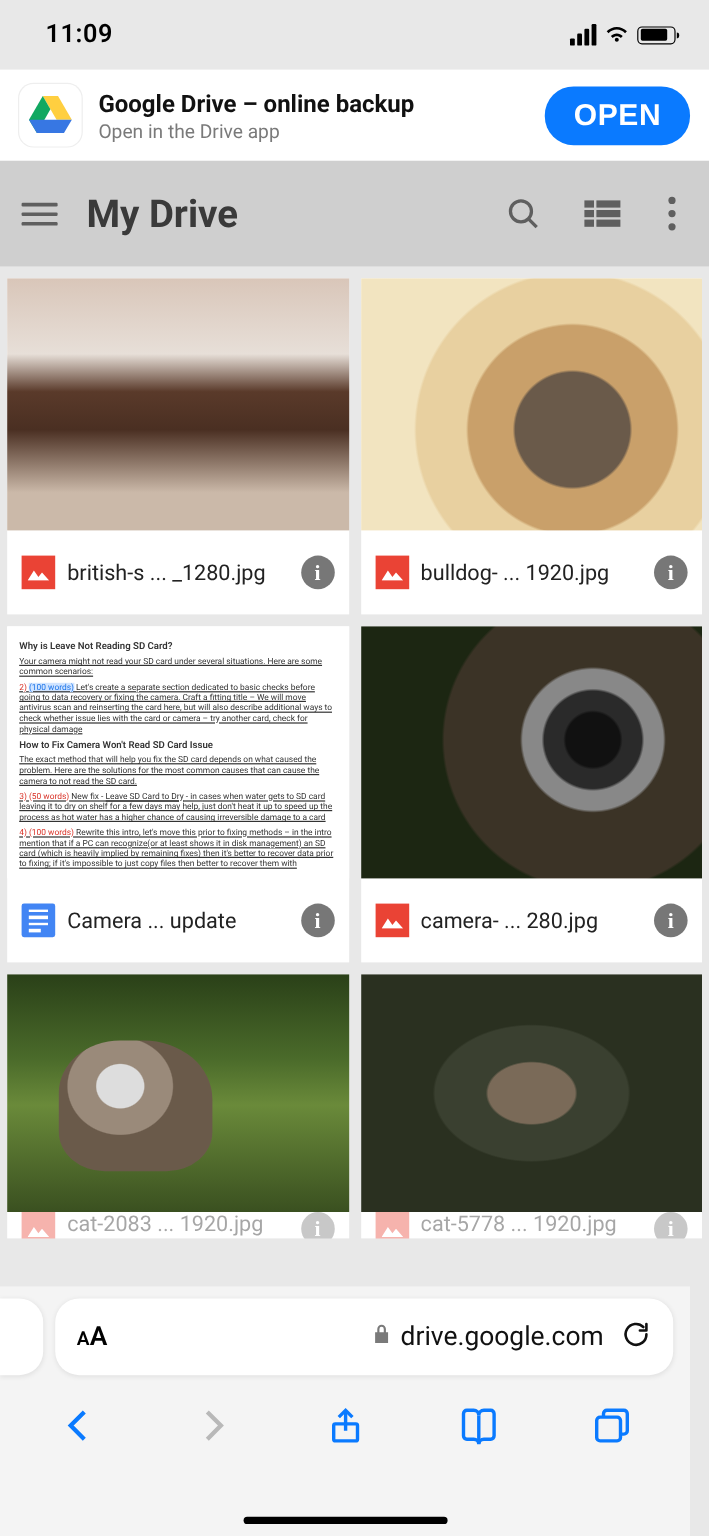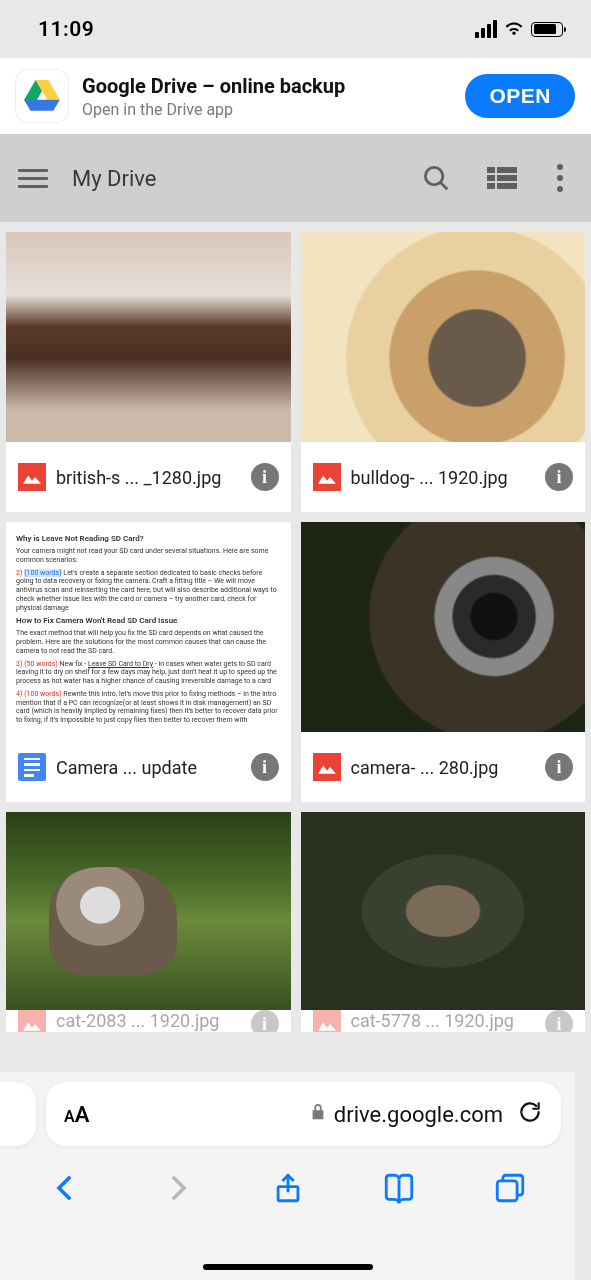--- a/index.html
+++ b/index.html
@@ -42,34 +42,34 @@
   .drive-logo {
     width: 52px; height: 52px; border-radius: 12px;
     display:flex; align-items:center; justify-content:center;
     background:#fff; box-shadow:0 0 0 1px #eee;
   }
   .banner-text { flex:1; }
   .banner-title { font-size: 20px; font-weight: 700; color:#111; }
   .banner-sub   { font-size: 16px; color:#7a7a7a; margin-top:2px; }
   .open-btn {
     background: #0a7aff; color:#fff; border:none; border-radius: 24px;
-    padding: 10px 24px; font-size: 21px; font-weight: 700; letter-spacing:0.5px;
+    padding: 10px 24px; font-size: 25px; font-weight: 700; letter-spacing:0.5px;
   }
 
   
   .toolbar {
     height: 88px;
     background: #cfcfcf;
     display:flex; align-items:center;
     padding: 0 18px;
     gap: 24px;
   }
   .hamburger { width:30px; display:flex; flex-direction:column; gap:5px; cursor:pointer; }
   .hamburger span { height:3px; background:#5f5f5f; border-radius:1px; }
-  .toolbar-title { font-size: 22px; color:#3a3a3a; flex:1; font-weight:400; }
+  .toolbar-title { font-size: 32px; color:#3a3a3a; flex:1; font-weight:700; }
   .tb-icon { color:#5f5f5f; cursor:pointer; padding:6px; }
   .tb-icon svg { width:30px; height:30px; display:block; }
   .list-view-ic { display:grid; grid-template-columns:8px 20px; grid-template-rows:repeat(3,6px); gap:2px 2px; }
   .list-view-ic span { background:#5f5f5f; }
   .kebab { display:flex; flex-direction:column; gap:5px; padding:6px 10px; }
   .kebab span { width:6px; height:6px; background:#5f5f5f; border-radius:50%; }
 
   
   .content {
     position:absolute;
@@ -95,21 +95,21 @@
   .info-ic { width:28px; height:28px; background:#777; border-radius:50%; color:#fff; display:flex; align-items:center; justify-content:center; font-family:Georgia,serif; font-weight:bold; font-size:18px; flex-shrink:0; }
 
   
   .th-kitten { background: linear-gradient(180deg,#d9c6b9 0%, #e7dfd8 30%, #5a3a2a 45%, #4a2f22 60%, #cbb9a9 85%); }
   .th-bulldog { background: radial-gradient(circle at 62% 60%, #6a5a4a 0 22%, #c9a06a 23% 40%, #e8d0a0 41% 60%, #f2e4c0 61% 100%); }
   .th-doc {
     background:#fff; padding:12px 10px; font-size:7px; color:#333;
     line-height:1.25; overflow:hidden;
   }
   .th-doc h4 { font-size:8px; font-weight:600; margin-bottom:3px; }
-  .th-doc p { margin-bottom:4px; }
+  .th-doc p { margin-bottom:4px;text-decoration:underline; }
   .th-doc .hl-b { color:#1a73e8; background:#d0e4ff; }
   .th-doc .hl-r { color:#d93025; }
   .th-doc .num { color:#d93025; }
   .th-doc u { text-decoration:underline; }
   .th-camera { background: radial-gradient(circle at 68% 45%, #111 0 10%, #2a2a2a 11% 18%, #888 19% 26%, #3b3326 27% 55%, #1c2612 56% 100%); }
   .th-cat1 { background: linear-gradient(180deg,#2a4018 0%, #4a6a2a 35%, #6a8a3a 55%, #3a5020 100%); position:relative; }
   .th-cat1::after { content:""; position:absolute; left:15%; top:28%; width:45%; height:55%; background:radial-gradient(ellipse at 40% 35%, #ddd 0 18%, #9a8a7a 19% 40%, #6a5a4a 41% 100%); border-radius:40% 45% 30% 30%; }
   .th-cat2 { background: radial-gradient(ellipse at 50% 50%, #7a6a58 0 18%, #3a4030 19% 40%, #2a3020 41% 100%); }
 
   .tile.cut { height:220px; } 

